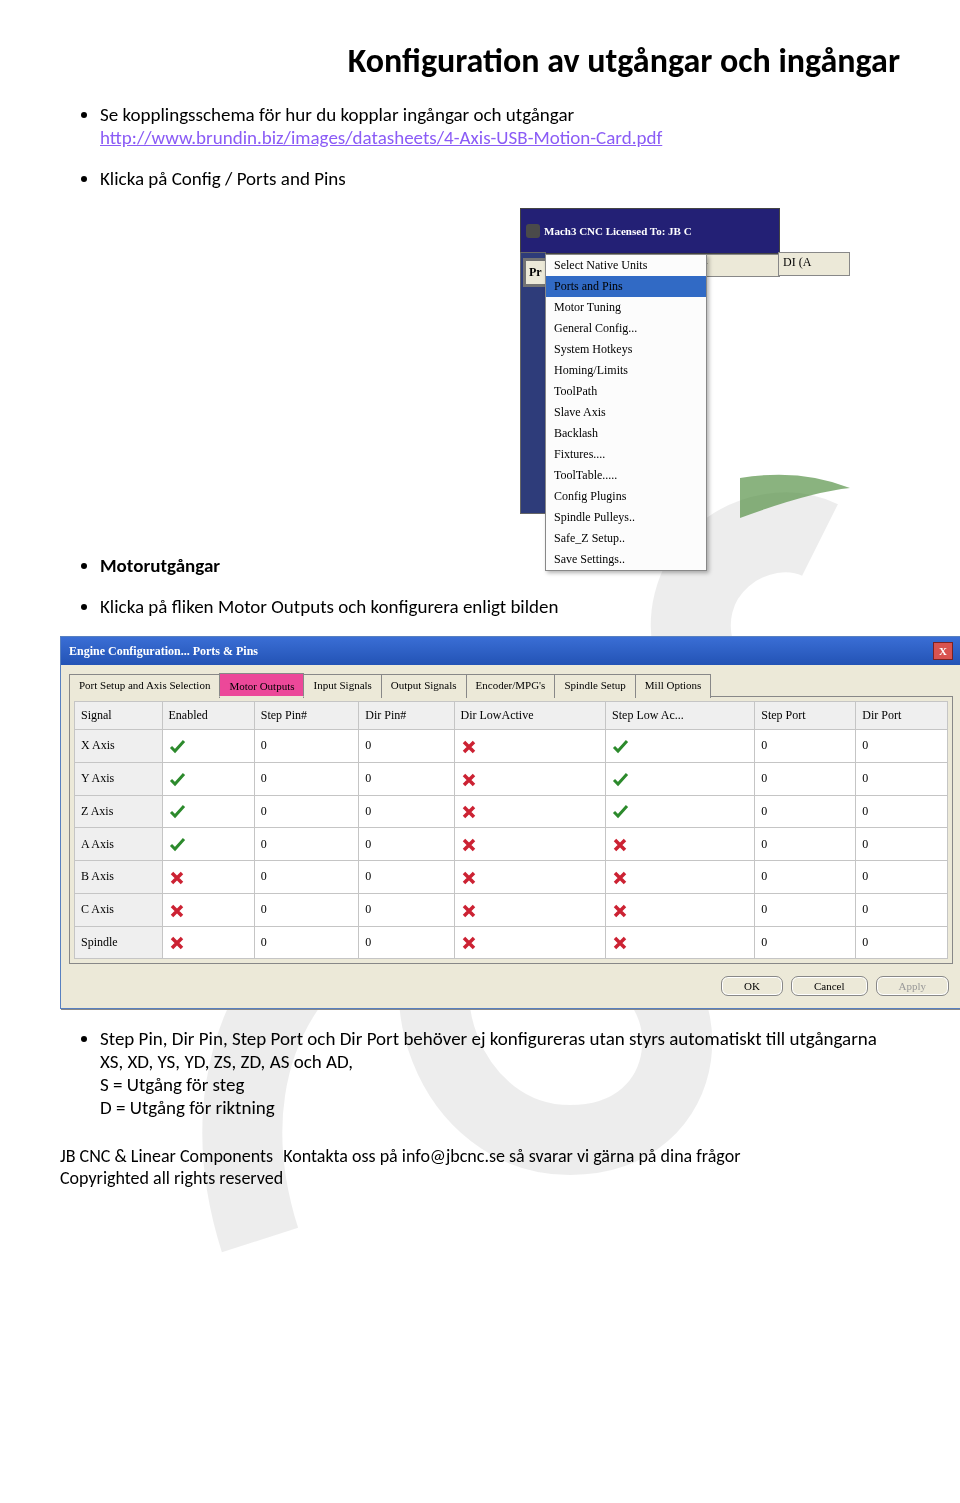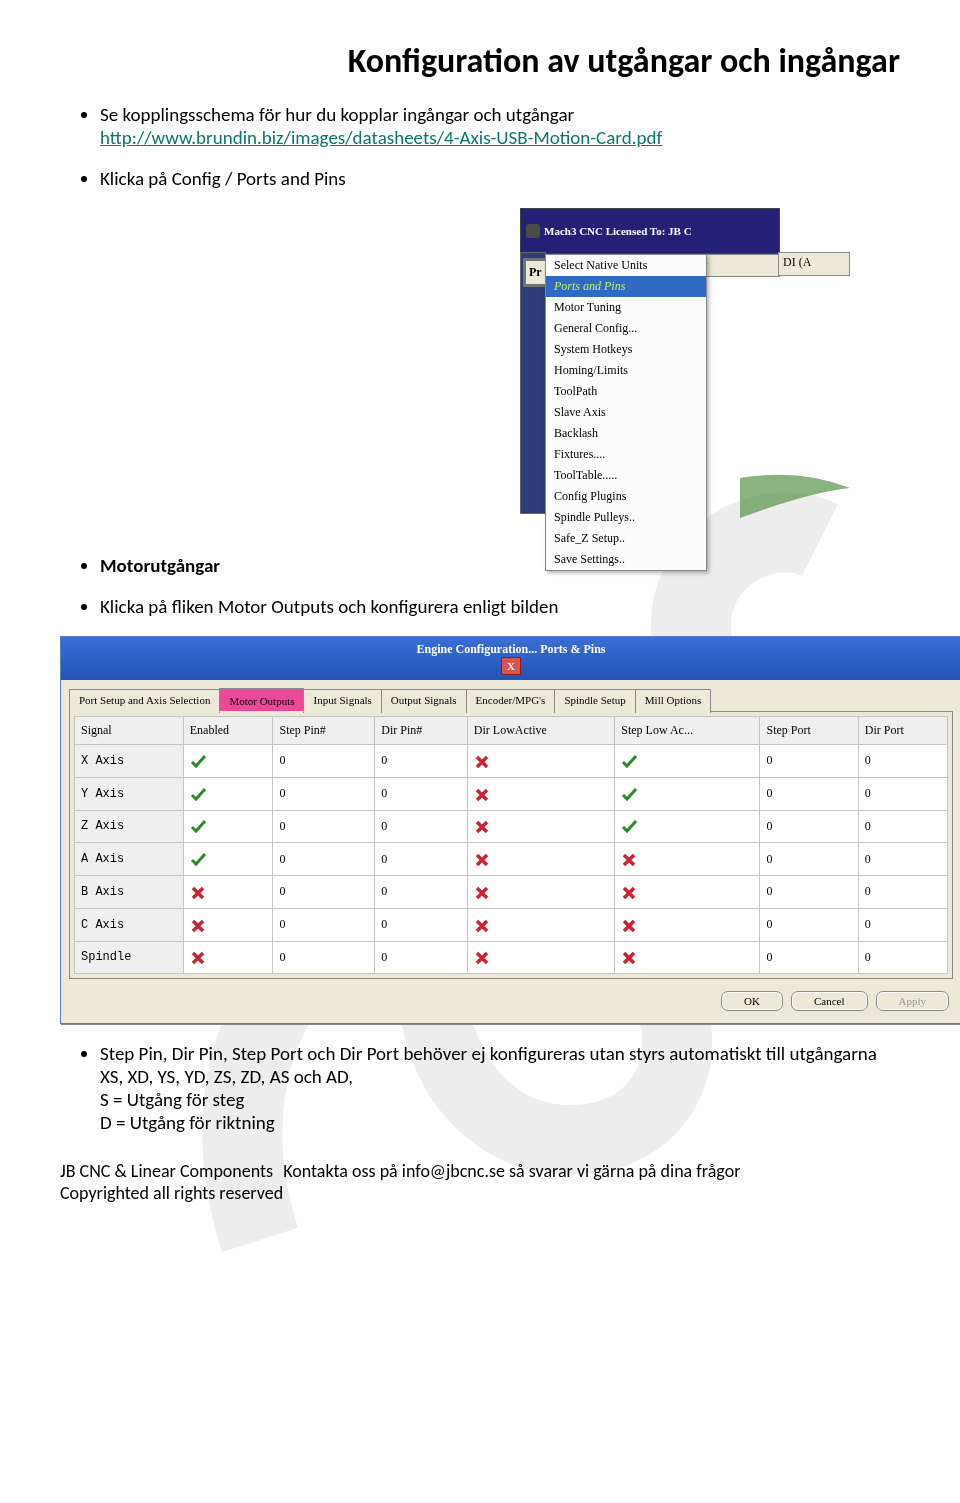--- a/index.html
+++ b/index.html
@@ -2,47 +2,47 @@
 <html><head>
 <meta charset="utf-8">
 <style>
   body{
     margin:0;font-family:Calibri,Arial,sans-serif;background:#fff;color:#000;
     width:960px;padding:40px 60px 30px 60px;box-sizing:border-box;
   }
   h1{font-size:34px;font-weight:600;margin:0 0 22px 40px;text-align:right;}
   ul.b{list-style:disc;margin:0 0 18px 40px;padding:0;}
   ul.b li{font-size:19px;margin-bottom:4px;}
-  a.link{color:#0f766e;text-decoration:underline;}
+  a.link{color:#8b5cf6;text-decoration:underline;}
   .bold{font-weight:700;}
   .menu-area{position:relative;height:340px;margin:10px 0 6px 460px;width:260px;}
   .mach-title{background:#232075;color:#fff;font:bold 11px Tahoma;padding:15px 5px;display:flex;align-items:center;gap:4px;border:1px solid #444;}
   .mach-title .gear{width:14px;height:14px;background:#4a4a4a;border-radius:3px;display:inline-block;}
   .menubar{background:#ece9d8;border:1px solid #888;font:12px Tahoma;padding:2px 4px;display:flex;}
   .menubar span{padding:1px 5px;}
   .menubar span.sel{background:#316ac5;color:#fff;}
   .panel-behind{position:absolute;left:0;top:44px;width:24px;height:260px;background:#2e3c7a;border:1px solid #666;}
   .pr-tab{position:absolute;top:50px;left:3px;background:#ece9d8;border:3px solid #737373;font:12px Tahoma;padding:4px 3px;font-weight:bold;}
   .dropdown{position:absolute;top:46px;left:25px;width:160px;background:#fcfcfc;border:1px solid #888;box-shadow:2px 2px 4px rgba(0,0,0,.3);font:12px Tahoma;}
   .dropdown div{padding:3px 8px;white-space:nowrap;}
-  .dropdown div.hl{background:#316ac5;color:#bef264;font-style:italic;}
+  .dropdown div.hl{background:#316ac5;color:#000000;}
   .dia-part{position:absolute;right:-70px;top:44px;width:62px;height:18px;background:#ece9d8;border:1px solid #888;font:12px Tahoma;padding:2px 4px;}
   .swoosh{position:absolute;right:-80px;top:260px;}
   .dlg{width:900px;border:1px solid #5880c0;font-family:Tahoma,sans-serif;margin:0 0 18px 0;box-shadow:1px 1px 0 #888;}
-  .dlg-title{background:linear-gradient(#3a6ed5,#2353b5);color:#fff;font:bold 12px Tahoma;padding:5px 8px;display:flex;justify-content:space-between;align-items:center;flex-direction:column;}
+  .dlg-title{background:linear-gradient(#3a6ed5,#2353b5);color:#fff;font:bold 12px Tahoma;padding:5px 8px;display:flex;justify-content:space-between;align-items:center;}
   .close-x{width:18px;height:16px;background:#d9534f;color:#fff;display:flex;align-items:center;justify-content:center;border:1px solid #7a2222;font-size:11px;}
   .dlg-body{background:#ece9d8;padding:8px;}
   .tabs{display:flex;gap:0;font:11px Tahoma;margin-bottom:-1px;flex-wrap:wrap;}
   .tab{background:#ece9d8;border:1px solid #888;border-bottom:none;padding:4px 9px;margin-right:-1px;position:relative;top:1px;}
   .tab.active{background:#ec4899;border-bottom:1px solid #ece9d8;top:0;padding-top:6px;font-weight:normal;z-index:2;}
   .pane{background:#ece9d8;border:1px solid #888;padding:4px;}
   table.grid{width:100%;border-collapse:collapse;font:12px Tahoma;background:#fff;}
   table.grid th,table.grid td{border:1px solid #c5c5c5;padding:8px 6px;text-align:left;vertical-align:middle;}
   table.grid th{background:#efefef;font-weight:normal;padding:6px;}
-  table.grid td:first-child{background:#efefef;font-family:Liberation Mono, monospace;}
+  table.grid td:first-child{background:#efefef;}
   .ck{display:inline-block;vertical-align:middle;}
   .btnrow{display:flex;justify-content:flex-end;gap:8px;padding:12px 4px 4px;}
   .winbtn{background:#ece9d8;border:1px solid #888;border-radius:7px;font:11px Tahoma;padding:3px 22px;box-shadow:inset 0 0 0 1px #fff;}
   .winbtn.dis{color:#999;}
   .footer{display:flex;justify-content:flex-start;font-size:18px;margin-top:26px;}
   .wm{position:absolute;z-index:-1;opacity:.10;pointer-events:none;}
 </style>
 </head>
 <body>
 

